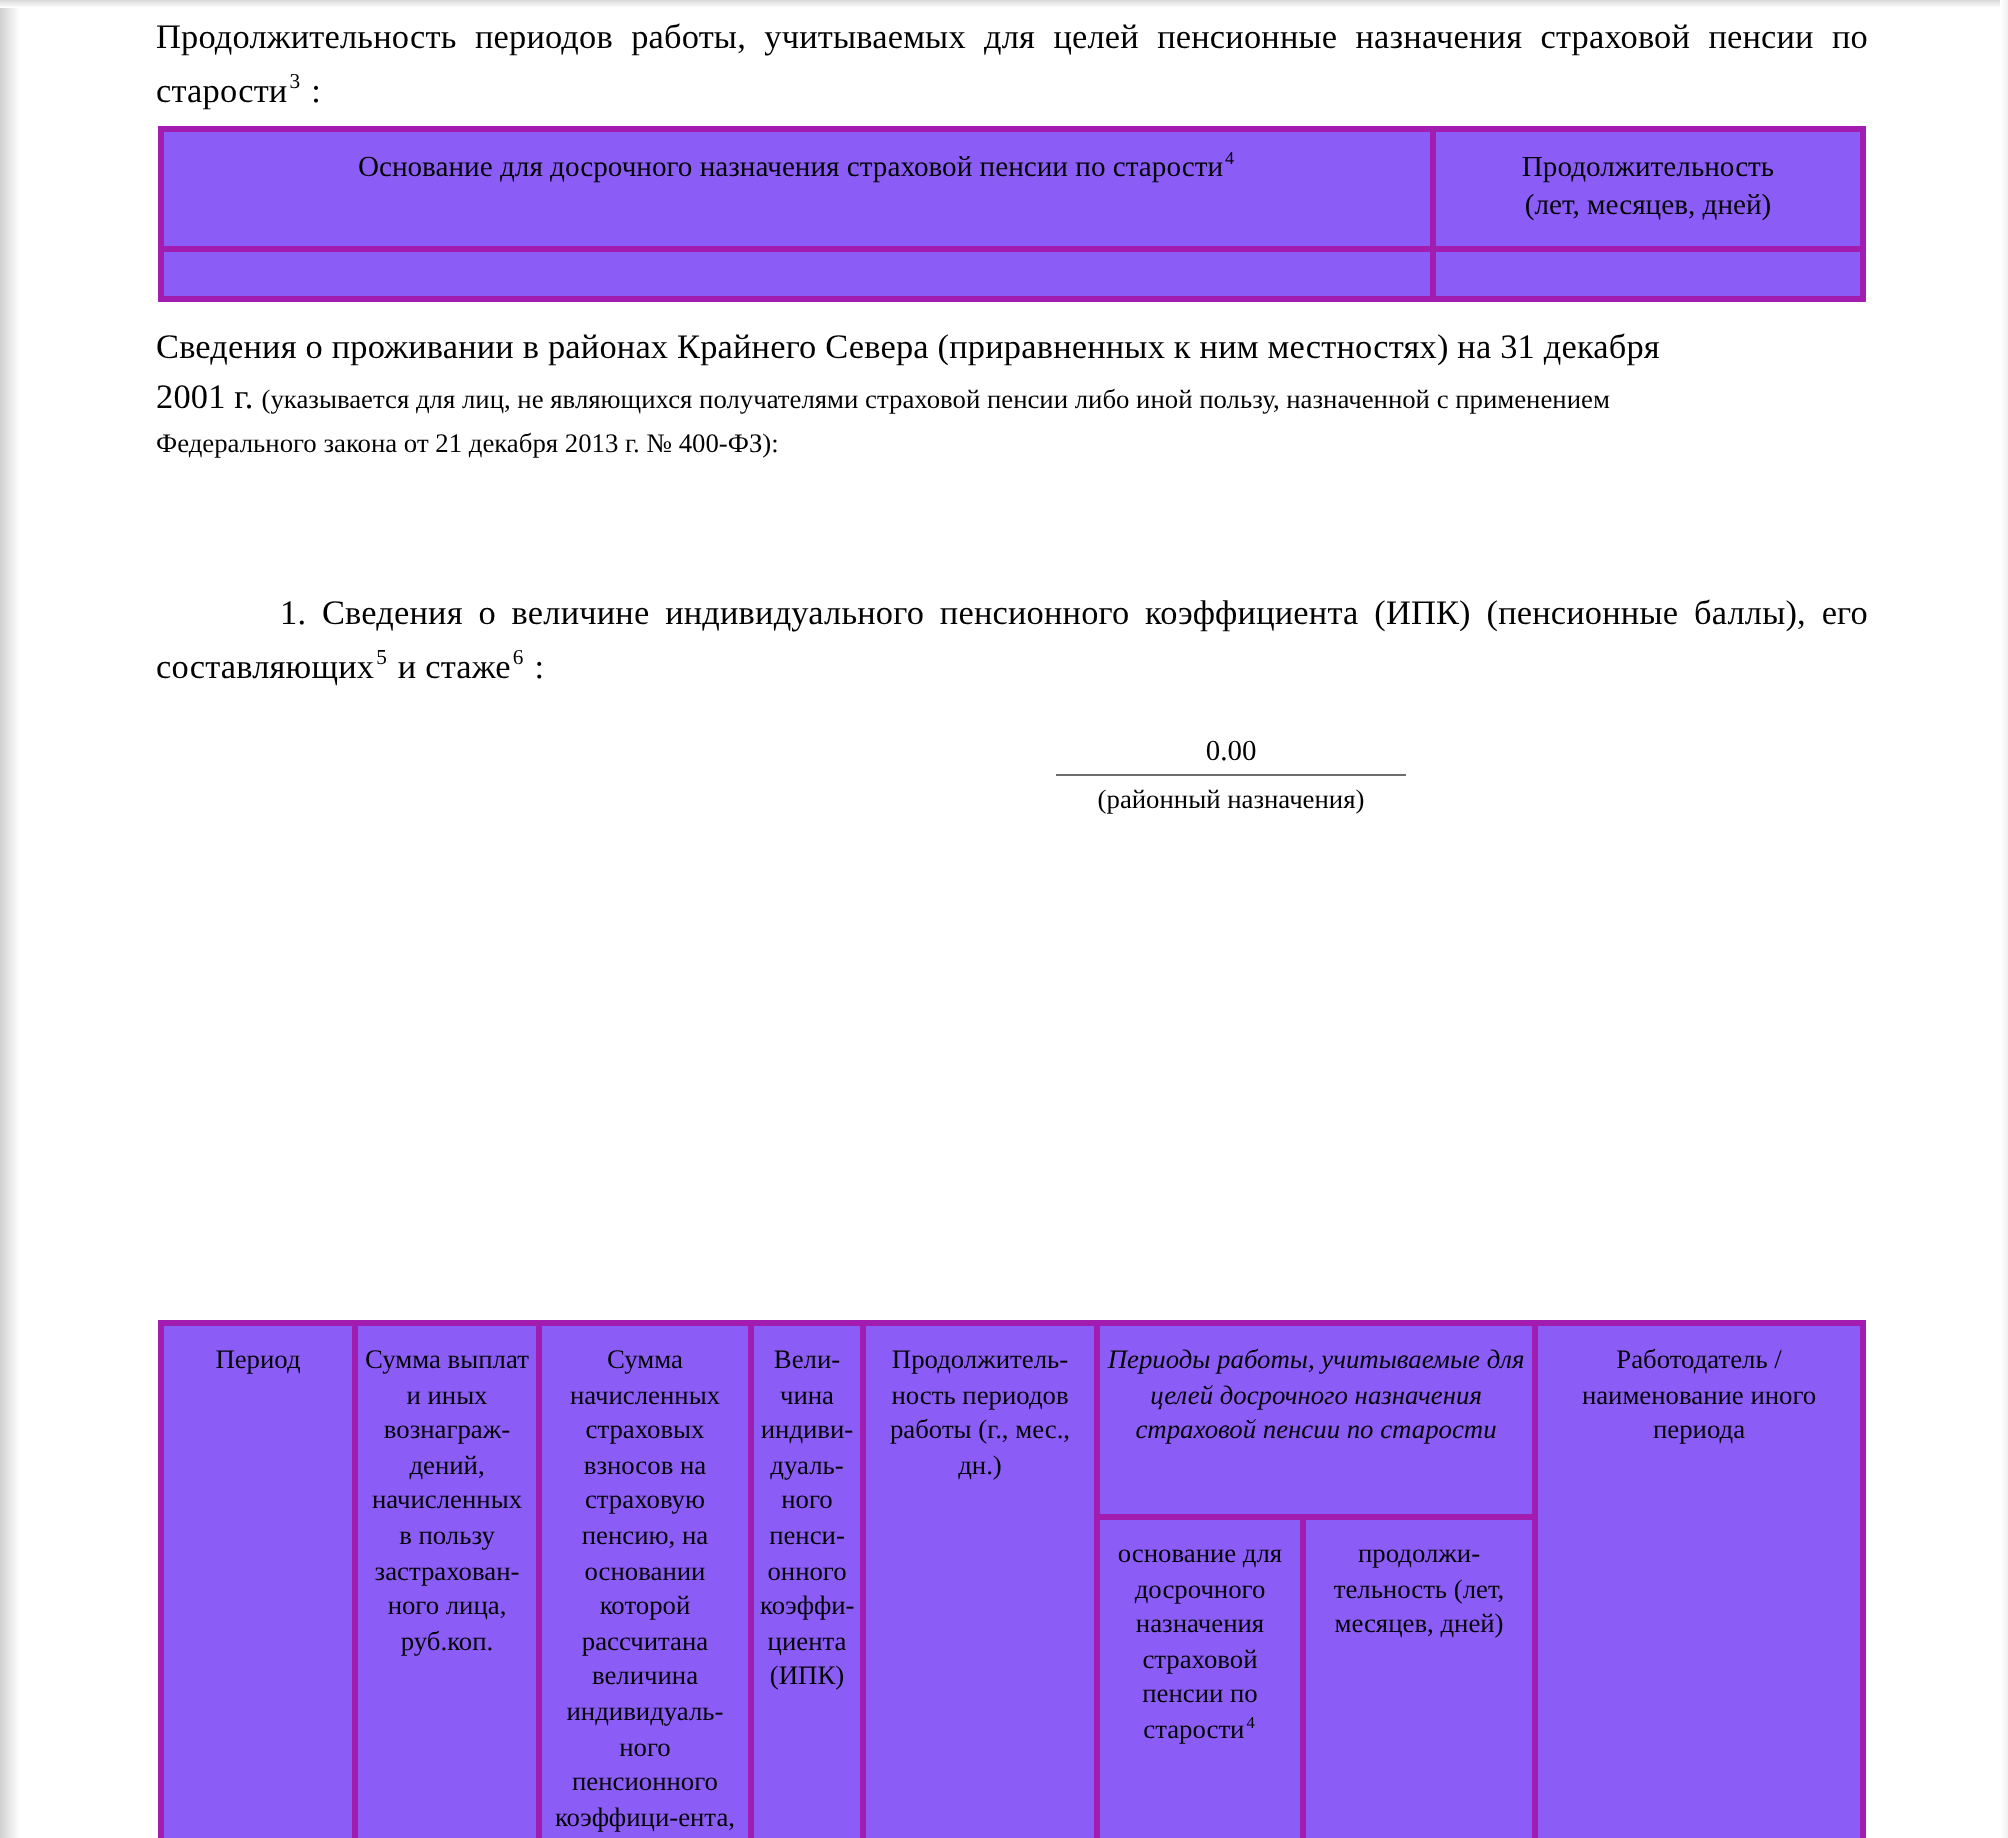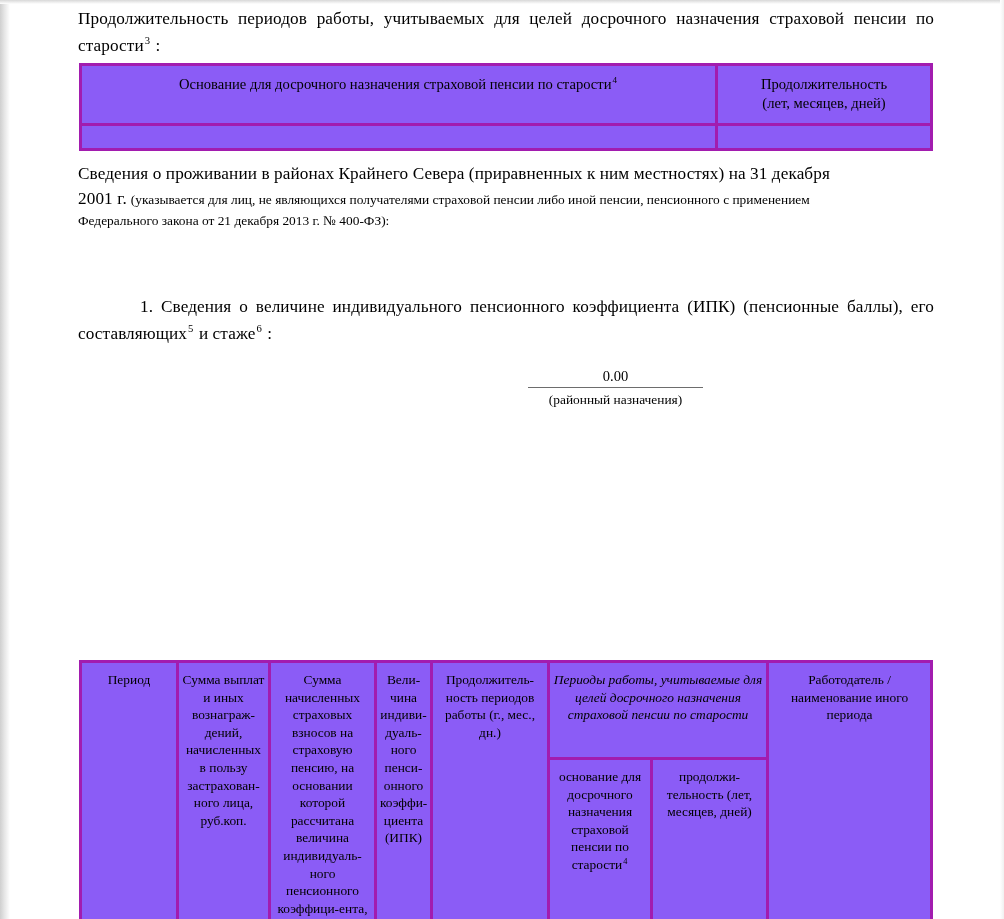--- a/index.html
+++ b/index.html
@@ -136,21 +136,21 @@
 
 <div class="page">
   <div class="edge-left"></div>
   <div class="edge-top"></div>
   <div class="edge-right"></div>
 
   <div class="content">
 
     <div class="blk-1">
       <div class="para-main">
-        <span>Продолжительность периодов работы, учитываемых для целей досрочного назначения страховой</span>
+        <span>Продолжительность периодов работы, учитываемых для целей пенсионные назначения страховой</span>
         <span>пенсии по старости</span><sup>3</sup><span> :</span>
       </div>
 
       <table class="tbl1">
         <colgroup>
           <col style="width:636px">
           <col style="width:215px">
         </colgroup>
         <tbody>
           <tr>
@@ -167,21 +167,21 @@
             <td class="t1-blank"></td>
           </tr>
         </tbody>
       </table>
     </div>
 
     <div class="blk-2">
       <div class="para-main">Сведения о проживании в районах Крайнего Севера (приравненных к ним местностях) на 31 декабря</div>
       <div style="line-height:24px;">
         <span class="para-main" style="line-height:24px;">2001 г.</span>
-        <span class="para-small">(указывается для лиц, не являющихся получателями страховой пенсии либо иной пенсии, пенсионного с применением</span>
+        <span class="para-small">(указывается для лиц, не являющихся получателями страховой пенсии либо иной пользу, назначенной с применением</span>
       </div>
       <div class="para-small">Федерального закона от 21 декабря 2013 г. № 400-ФЗ):</div>
 
       <div class="ratio-wrap">
         <div class="ratio-val">0.00</div>
         <div class="ratio-cap">(районный назначения)</div>
       </div>
     </div>
 
     <div class="blk-3">

